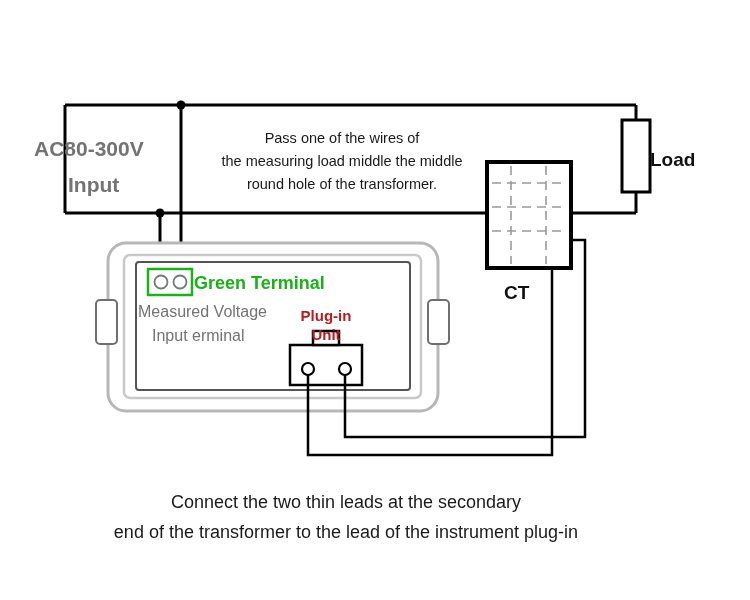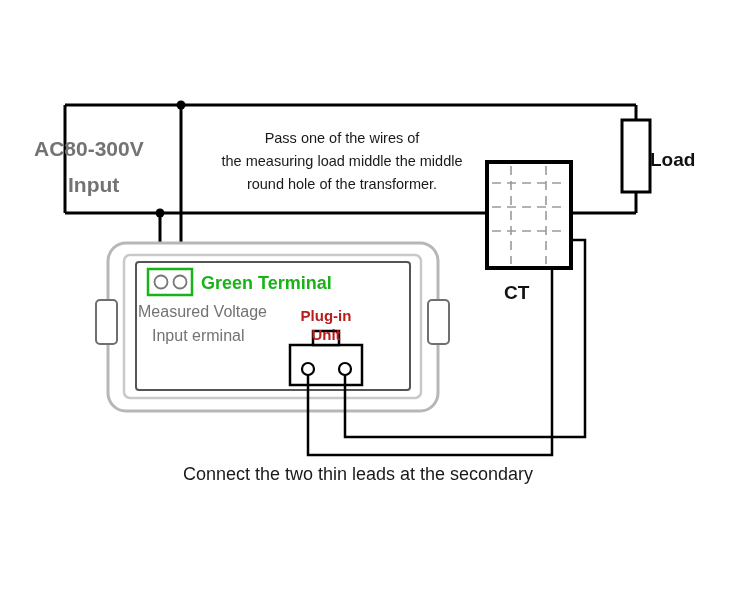--- a/index.html
+++ b/index.html
@@ -51,21 +51,22 @@
   .lbl-note {
     color: #1a1a1a;
     font-size: 14.5px;
     text-align: center;
   }
   .lbl-caption {
     color: #1a1a1a;
     font-size: 18px;
     text-align: center;
     width: 684px;
-    left: 16px;
+    left: 4px;
+    margin-top: 28px;
   }
   .lbl-plug {
     color: #b91c1c;
     font-weight: bold;
     font-size: 15px;
     text-align: center;
     line-height: 1.2;
   }
 </style>
 </head>
@@ -144,27 +145,28 @@
 
   </svg>
 
   <div class="lbl lbl-red" style="left:34px; top:136px;">AC80-300V</div>
   <div class="lbl lbl-red" style="left:68px; top:172px;">Input</div>
 
   <div class="lbl lbl-bold" style="left:650px; top:148px;">Load</div>
 
   <div class="lbl lbl-bold" style="left:504px; top:281px;">CT</div>
 
-  <div class="lbl lbl-green" style="left:201px; top:272px;">Green Terminal</div>
+  <div class="lbl lbl-green" style="left:194px; top:272px;">Green Terminal</div>
 
   <div class="lbl lbl-dark" style="left:138px; top:302px;">Measured Voltage</div>
   <div class="lbl lbl-dark" style="left:152px; top:326px;">Input erminal</div>
 
   <div class="lbl lbl-plug" style="left:292px; top:307px; width:68px;">Plug-in</div>
   <div class="lbl lbl-plug" style="left:292px; top:326px; width:68px;">Unit</div>
 
   <div class="lbl lbl-note" style="left:202px; top:129px; width:280px;">Pass one of the wires of</div>
   <div class="lbl lbl-note" style="left:202px; top:152px; width:280px;">the measuring load middle the middle</div>
   <div class="lbl lbl-note" style="left:202px; top:175px; width:280px;">round hole of the transformer.</div>
 
   <div class="lbl lbl-caption" style="top:463px;">Connect the two thin leads at the secondary</div>
+  <div class="lbl lbl-caption" style="top:493px;">end of the transformer to the lead of the instrument plug-in</div>
 
 </div>
 
 </body></html>

